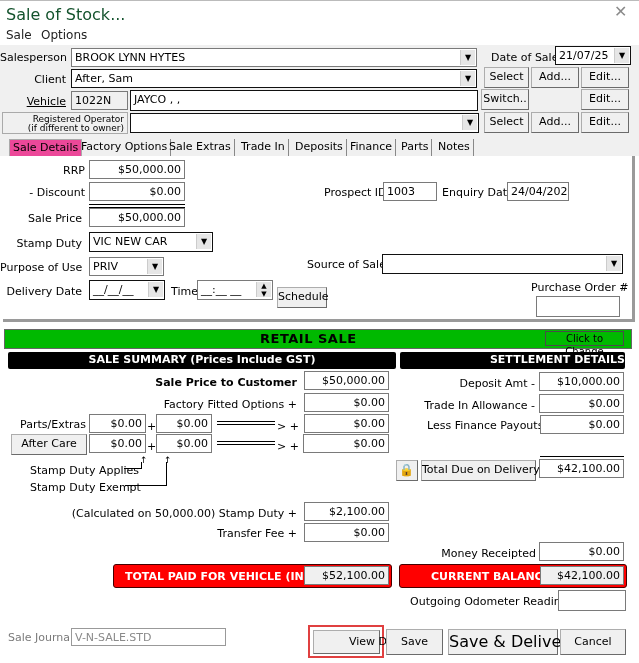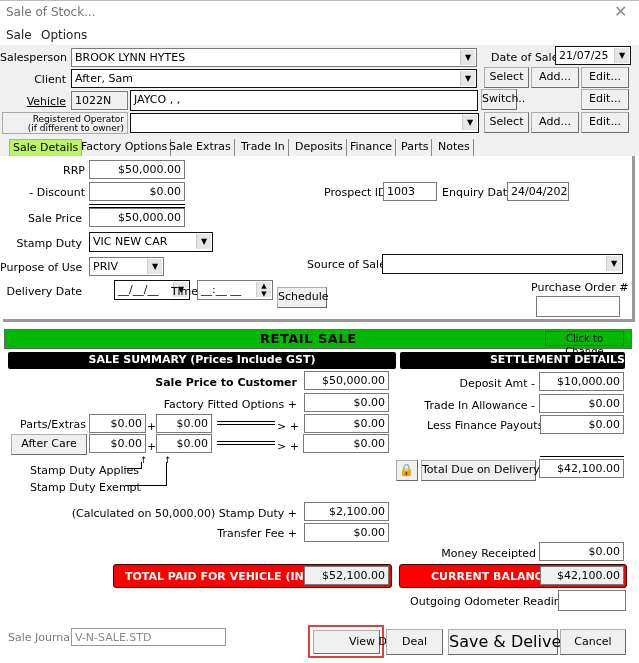--- a/index.html
+++ b/index.html
@@ -4,21 +4,21 @@
 <style>
   * { box-sizing: border-box; }
   html, body { margin:0; padding:0; }
   body {
     width:639px; height:663px; position:relative; overflow:hidden;
     background:#ffffff;
     font-family:"DejaVu Sans", sans-serif; font-size:11px; color:#000;
   }
   .abs { position:absolute; }
   .titlebar { left:0; top:0; width:639px; height:26px; background:#fff; border-top:1px solid #bbb; }
-  .title { left:6px; top:5px; font-size:12px; color:#737373;text-align:center; }
+  .title { left:6px; top:5px; font-size:16px; color:#14532d;text-align:center; }
   .close { left:614px; top:2px; font-size:16px; color:#8a8a8a; }
   .menubar { left:0; top:27px; width:639px; height:18px; background:#fff; }
   .menu-item { top:28px; font-size:12px; color:#222; }
   .hdr { left:0; top:45px; width:639px; height:93px; background:#f0f0f0; }
   .lbl { font-size:11px; white-space:nowrap; }
   .r { text-align:right; }
   .field {
     background:#fff; border:1px solid #7a7a7a; height:19px; padding:1px 3px;
     font-size:11px; white-space:nowrap; overflow:hidden; line-height:15px;
   }
@@ -28,21 +28,21 @@
   .dd-btn {
     position:absolute; right:1px; top:1px; width:15px; height:15px;
     background:#e6e6e6; border-left:1px solid #ccc; font-size:8px; text-align:center; line-height:15px;
   }
   .btn {
     background:#f0f0f0; border:1px solid #adadad; border-right-color:#6b6b6b; border-bottom-color:#6b6b6b;
     font-size:11px; text-align:center; line-height:18px; height:21px; white-space:nowrap;
   }
   .tabs-row { left:0; top:138px; width:639px; height:18px; background:#f0f0f0; }
   .tab { top:139px; height:17px; font-size:11px; padding:0 3px; border-right:1px solid #888; line-height:16px; }
-  .tab.active { background:#bef264; border:1px solid #aaa; border-bottom:none; }
+  .tab.active { background:#ec4899; border:1px solid #aaa; border-bottom:none; }
   .panel { left:3px; top:156px; width:632px; height:166px; background:#fff; border-right:3px solid #9a9a9a; border-bottom:3px solid #9a9a9a; }
   .green { left:4px; top:329px; width:628px; height:20px; background:#00b900; border:1px solid #666; }
   .retail { left:260px; top:331px; font-weight:bold; font-size:13px; font-family:"DejaVu Sans", sans-serif; letter-spacing:0.5px; }
   .click-change { left:545px; top:331px; width:79px; height:15px; border:1px solid #4a4a4a; font-size:10px; text-align:center; line-height:13px; }
   .black-bar { background:#000; color:#fff; font-weight:bold; font-size:11px; text-align:center; height:17px; line-height:16px; border-radius:2px; }
   .red-bar { background:#f00; border:1px solid #400; border-radius:3px; color:#fff; font-weight:bold; height:24px; }
   .rule2 { border-top:1px solid #000; border-bottom:1px solid #000; height:4px; }
   .highlight { border:2px solid #e04040; }
   .journal-lbl { color:#7a7a7a; }
   .journal-field { color:#8a8a8a; border-color:#999; }
@@ -76,21 +76,21 @@
   <span>After, Sam</span>
   <span class="dd-btn">▼</span>
 </div>
 <div class="abs btn" style="left:484px;top:67px;width:45px;">Select</div>
 <div class="abs btn" style="left:531px;top:67px;width:48px;">Add...</div>
 <div class="abs btn" style="left:581px;top:67px;width:48px;">Edit...</div>
 
 <div class="abs lbl r" style="left:0;top:95px;width:66px;text-decoration:underline;">Vehicle</div>
 <div class="abs field grey" style="left:71px;top:91px;width:57px;">1022N</div>
 <div class="abs field dark" style="left:130px;top:90px;width:348px;height:21px;">JAYCO , ,</div>
-<div class="abs btn" style="left:481px;top:89px;width:36px;">Switch..</div>
+<div class="abs btn" style="left:481px;top:89px;width:48px;">Switch..</div>
 <div class="abs btn" style="left:581px;top:89px;width:48px;">Edit...</div>
 
 <div class="abs" style="left:2px;top:112px;width:126px;height:22px;background:#f0f0f0;border:1px solid #aaa;">
   <div class="r" style="font-size:9px;line-height:9px;padding-right:3px;padding-top:2px;">Registered Operator</div>
   <div class="r" style="font-size:9px;line-height:9px;padding-right:3px;">(if different to owner)</div>
 </div>
 <div class="abs field dark" style="left:130px;top:113px;width:349px;height:20px;">
   <span></span>
   <span class="dd-btn">▼</span>
 </div>
@@ -124,21 +124,21 @@
   <span class="dd-btn">▼</span>
 </div>
 
 <div class="abs lbl r" style="left:0;top:261px;width:82px;">Purpose of Use</div>
 <div class="abs field" style="left:89px;top:257px;width:75px;">
   <span>PRIV</span>
   <span class="dd-btn">▼</span>
 </div>
 
 <div class="abs lbl r" style="left:0;top:285px;width:82px;">Delivery Date</div>
-<div class="abs field dark" style="left:89px;top:280px;width:76px;height:20px;margin-left:25px;">
+<div class="abs field dark" style="left:89px;top:280px;width:76px;height:20px;">
   <span>__/__/__</span>
   <span class="dd-btn">▼</span>
 </div>
 <div class="abs lbl" style="left:171px;top:285px;">Time</div>
 <div class="abs field" style="left:197px;top:280px;width:76px;height:20px;">
   <span>__:__ __</span>
   <span class="dd-btn" style="font-size:7px;line-height:8px;">▲<br>▼</span>
 </div>
 <div class="abs btn" style="left:277px;top:287px;width:50px;">Schedule</div>
 
@@ -219,15 +219,15 @@
 <div class="abs field num grey" style="left:540px;top:566px;width:84px;">$42,100.00</div>
 
 <div class="abs lbl r" style="left:410px;top:595px;width:144px;">Outgoing Odometer Reading</div>
 <div class="abs field" style="left:558px;top:590px;width:68px;height:21px;"></div>
 
 <div class="abs lbl journal-lbl" style="left:8px;top:631px;">Sale Journal</div>
 <div class="abs field journal-field" style="left:71px;top:628px;width:155px;height:18px;">V-N-SALE.STD</div>
 
 <div class="abs highlight" style="left:308px;top:625px;width:76px;height:33px;"></div>
 <div class="abs btn" style="left:313px;top:630px;width:67px;height:24px;line-height:22px;padding-left:35px;">View Deal</div>
-<div class="abs btn" style="left:386px;top:629px;width:57px;height:26px;line-height:24px;">Deal</div>
+<div class="abs btn" style="left:386px;top:629px;width:57px;height:26px;line-height:24px;">Save</div>
 <div class="abs btn" style="left:448px;top:629px;width:110px;height:26px;line-height:24px;font-size:16px;">Save &amp; Deliver &gt;&gt;</div>
 <div class="abs btn" style="left:560px;top:629px;width:66px;height:26px;line-height:24px;">Cancel</div>
 
 </body></html>

